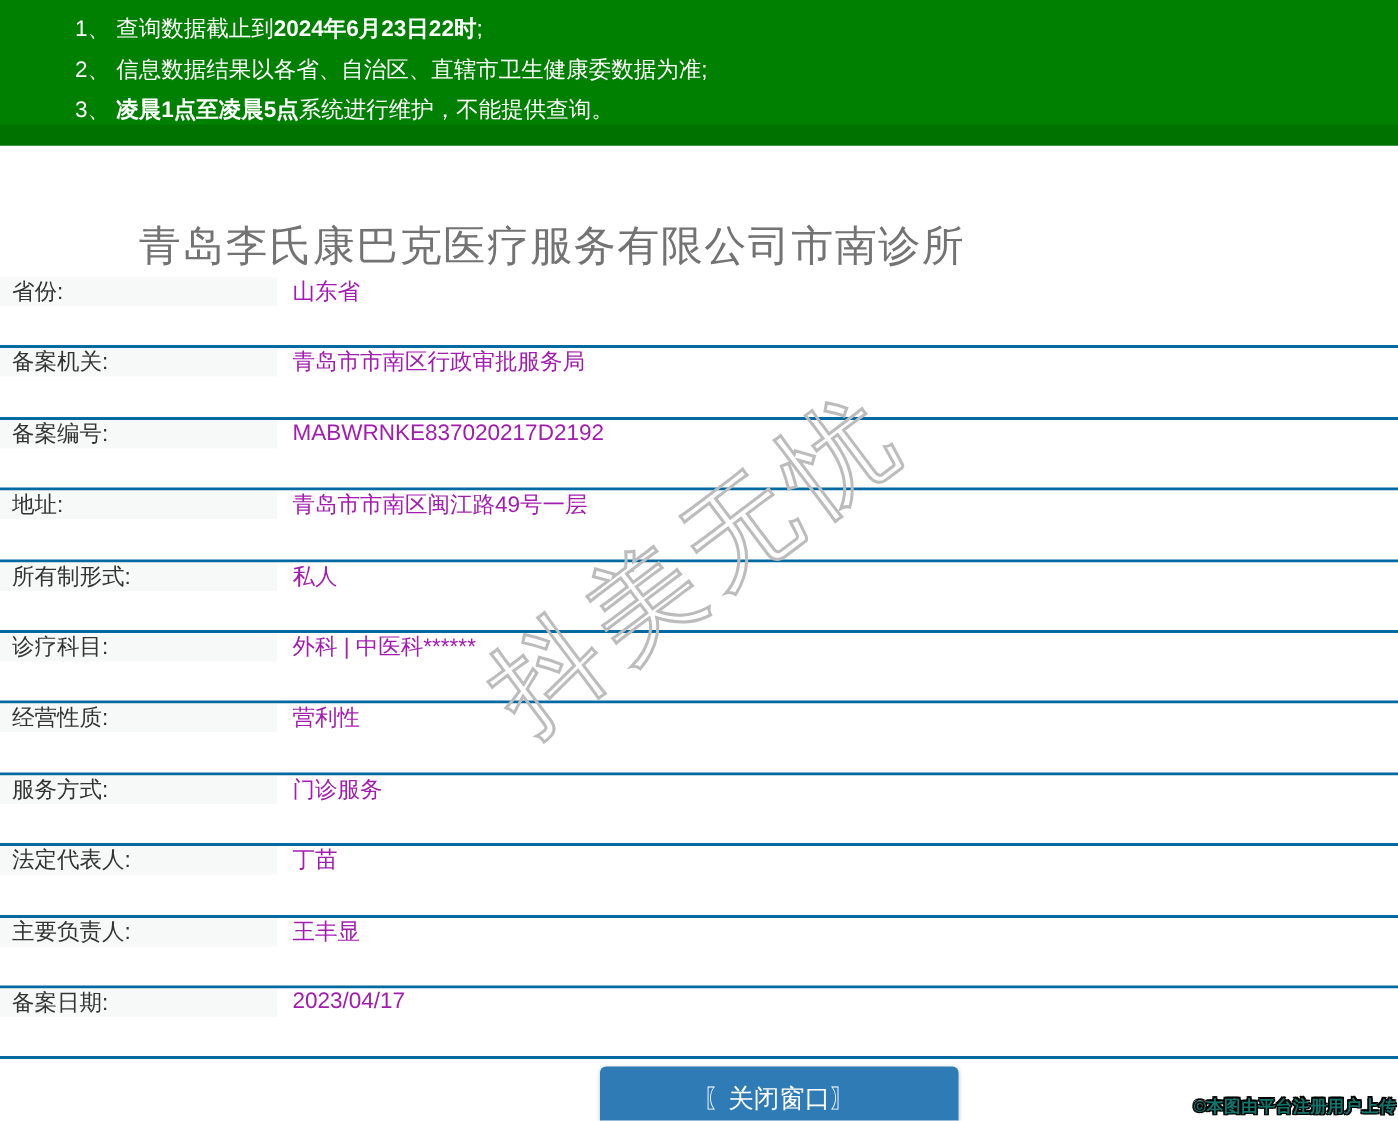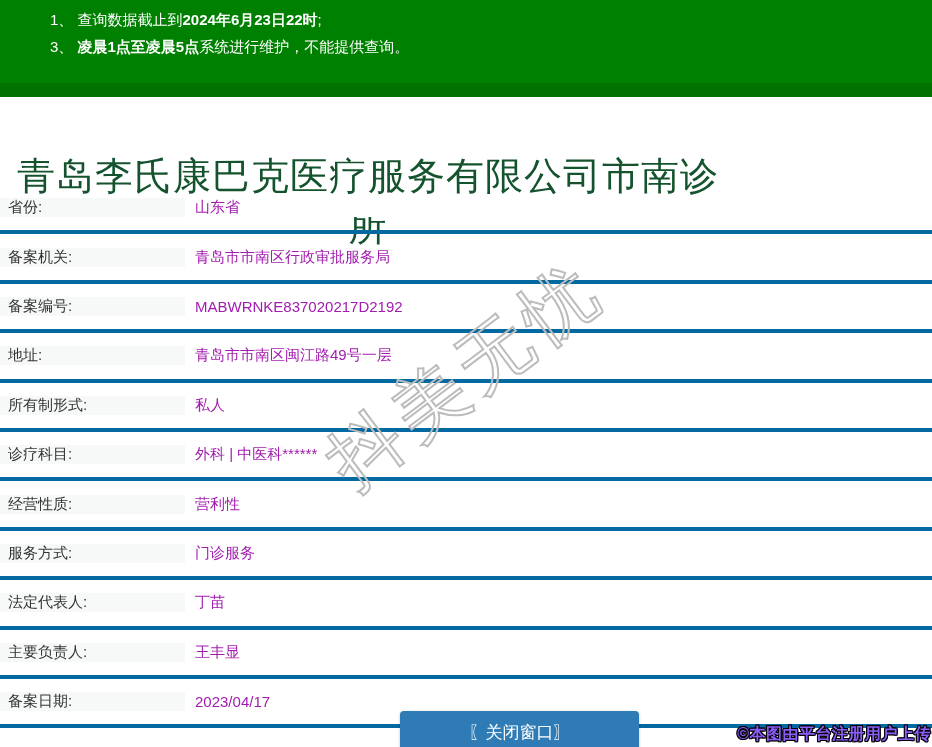--- a/index.html
+++ b/index.html
@@ -20,30 +20,30 @@
   }
   .notice-line {
     color: #ffffff; font-size: 15px; line-height: 27px; white-space: nowrap;
   }
   .notice-line b { font-weight: bold; }
 
   
   .title {
     position: absolute; top: 126px; left: 0; width: 736px;
     text-align: center;
-    font-size: 38px; font-weight: 400; color: #14532d;
+    font-size: 28px; font-weight: 400; color: #737373;
     letter-spacing: 1px;
   }
 
   
   .info-table { position: absolute; top: 185px; left: 0; width: 932px; }
   .row {
-    display: flex; align-items: center;
+    display: flex; align-items: flex-start;
     height: 45.4px;
-    border-bottom: 4px solid #0369a1;
+    border-bottom: 2px solid #0369a1;
   }
   .row-label {
     box-sizing: border-box;
     width: 185px; background: #f7f9f8;
     display: flex; align-items: center;
     padding-left: 8px;
     font-size: 15px; color: #333333;
   }
   .row-value {
     flex: 1; background: #ffffff;
@@ -72,34 +72,35 @@
     transform: rotate(-37deg);
     font-size: 72px; letter-spacing: 8px; font-weight: 400;
     color: transparent;
     -webkit-text-stroke: 2px #bcbcbc;
     pointer-events: none;
   }
 
   
   .credit {
     position: absolute; right: 1px; bottom: 2px;
-    font-size: 16px; font-weight: bold; letter-spacing: 0.5px;
-    color: #8b5cf6;
+    font-size: 11px; font-weight: bold; letter-spacing: 0.5px;
+    color: #0f766e;
     text-shadow:
       -1px -1px 0 #000, 1px -1px 0 #000, -1px 1px 0 #000, 1px 1px 0 #000,
       0 -1px 0 #000, 0 1px 0 #000, -1px 0 0 #000, 1px 0 0 #000;
   }
 </style>
 </head>
 <body>
 
 <div class="page">
 
   <div class="notice">
     <div class="notice-line"><span>1、 查询数据截止到</span><b>2024年6月23日22时</b><span>;</span></div>
+    <div class="notice-line"><span>2、 信息数据结果以各省、自治区、直辖市卫生健康委数据为准;</span><b></b><span></span></div>
     <div class="notice-line"><span>3、 </span><b>凌晨1点至凌晨5点</b><span>系统进行维护，不能提供查询。</span></div>
   </div>
 
   <h1 class="title">青岛李氏康巴克医疗服务有限公司市南诊所</h1>
 
   <div class="info-table">
     <div class="row">
       <div class="row-label">省份:</div>
       <div class="row-value">山东省</div>
     </div>

